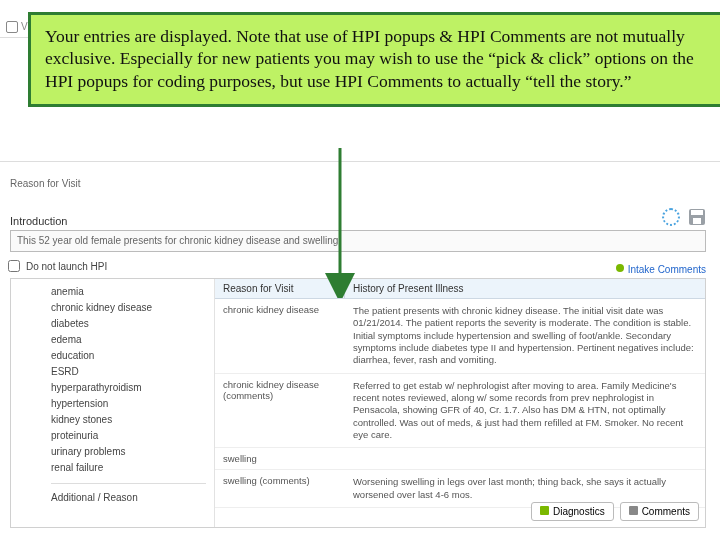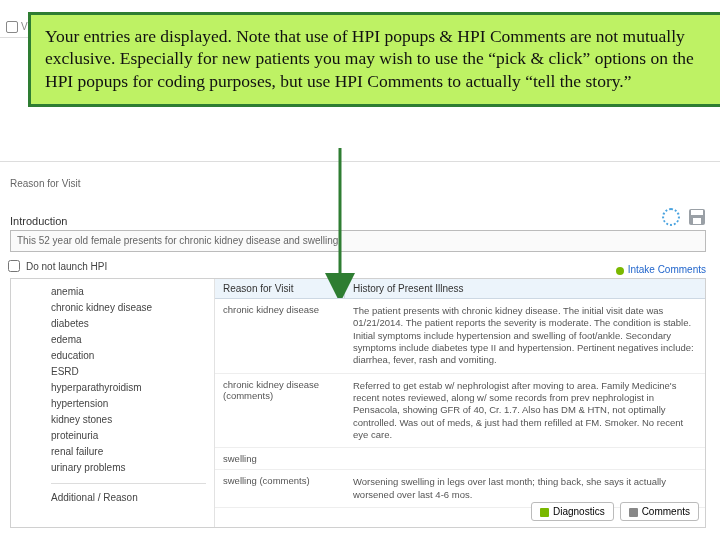--- a/index.html
+++ b/index.html
@@ -18,40 +18,40 @@
   
   .intro-label { position: absolute; left: 10px; top: 215px; font-size: 11px; color: #333; }
   .intro-icons { position: absolute; right: 14px; top: 208px; display: flex; gap: 8px; align-items: center; }
   .intro-icons .spin { width: 18px; height: 18px; border: 2px dotted #4aa3df; border-radius: 50%; }
   .intro-icons .disk { width: 18px; height: 18px; }
   .intro-box { position: absolute; left: 10px; top: 230px; right: 14px; height: 22px; border: 1px solid #bbb; background: #fafafa; padding: 4px 6px; font-size: 10px; color: #666; white-space: nowrap; overflow: hidden; text-overflow: ellipsis; }
 
   .launch-ck { position: absolute; left: 8px; top: 260px; display: flex; align-items: center; gap: 6px; font-size: 10px; color: #444; }
   .launch-ck input { width: 12px; height: 12px; }
 
-  .intake-link { position: absolute; right: 14px; top: 264px; color: #2266cc; font-size: 10px; display: flex; align-items: flex-end; gap: 4px; }
+  .intake-link { position: absolute; right: 14px; top: 264px; color: #2266cc; font-size: 10px; display: flex; align-items: flex-start; gap: 4px; }
   .intake-link .dot { width: 8px; height: 8px; background: #7ab800; border-radius: 50%; }
 
   
   .hpi-wrap { position: absolute; left: 10px; right: 14px; top: 278px; bottom: 12px; border: 1px solid #d0d0d0; background: #fff; display: flex; }
   .sidebar { width: 172px; border-right: 1px solid #e2e2e2; padding: 6px 8px; font-size: 10px; color: #444; display: flex; flex-direction: column; gap: 3px; background: #fff; margin-left: 32px; }
   .sidebar .sbitem { padding: 1px 0; cursor: pointer; }
   .sidebar .sep { border-top: 1px solid #ddd; margin: 6px 0 4px; }
 
   .main { flex: 1; display: flex; flex-direction: column; position: relative; }
   .headers { display: flex; background: #ecf4fb; border-bottom: 1px solid #cdd8e3; font-size: 10px; }
   .headers .hcol1 { width: 130px; padding: 4px 8px; border-right: 1px solid #cdd8e3; }
   .headers .hcol2 { flex: 1; padding: 4px 8px; }
   .rows { flex: 1; overflow: hidden; font-size: 9.5px; color: #555; }
   .row { display: flex; border-bottom: 1px solid #eee; }
   .row .c1 { width: 130px; padding: 5px 8px; color: #555; }
   .row .c2 { flex: 1; padding: 6px 8px; line-height: 1.3; }
 
   .btnbar { position: absolute; right: 6px; bottom: 6px; display: flex; gap: 6px; }
-  .btn { background: #fff; border: 1px solid #bbb; border-radius: 3px; padding: 3px 8px; font-size: 10px; display: flex; align-items: flex-end; gap: 4px; cursor: pointer; }
+  .btn { background: #fff; border: 1px solid #bbb; border-radius: 3px; padding: 3px 8px; font-size: 10px; display: flex; align-items: flex-start; gap: 4px; cursor: pointer; }
   .btn .sq { width: 9px; height: 9px; background: #7ab800; border-radius: 1px; }
   .btn.comm .sq { background: #888; }
 
   
   .callout { position: absolute; left: 28px; top: 12px; width: 715px; background: #bef264; border: 3px solid #2e7d32; padding: 10px 14px 12px; font-family: Georgia, 'Times New Roman', serif; font-size: 17.5px; line-height: 1.28; color: #111; z-index: 20; }
   .arrow { position: absolute; z-index: 19; }
   .arrow svg { display: block; }
 </style>
 </head>
 <body>
@@ -112,22 +112,22 @@
       <div class="sbitem">anemia</div>
       <div class="sbitem">chronic kidney disease</div>
       <div class="sbitem">diabetes</div>
       <div class="sbitem">edema</div>
       <div class="sbitem">education</div>
       <div class="sbitem">ESRD</div>
       <div class="sbitem">hyperparathyroidism</div>
       <div class="sbitem">hypertension</div>
       <div class="sbitem">kidney stones</div>
       <div class="sbitem">proteinuria</div>
+      <div class="sbitem">urinary problems</div>
       <div class="sbitem">renal failure</div>
-      <div class="sbitem">urinary problems</div>
       <div class="sep"></div>
       <div class="sbitem">Additional / Reason</div>
     </div>
     <div class="main">
       <div class="headers">
         <div class="hcol1">Reason for Visit</div>
         <div class="hcol2">History of Present Illness</div>
       </div>
       <div class="rows">
         <div class="row">

